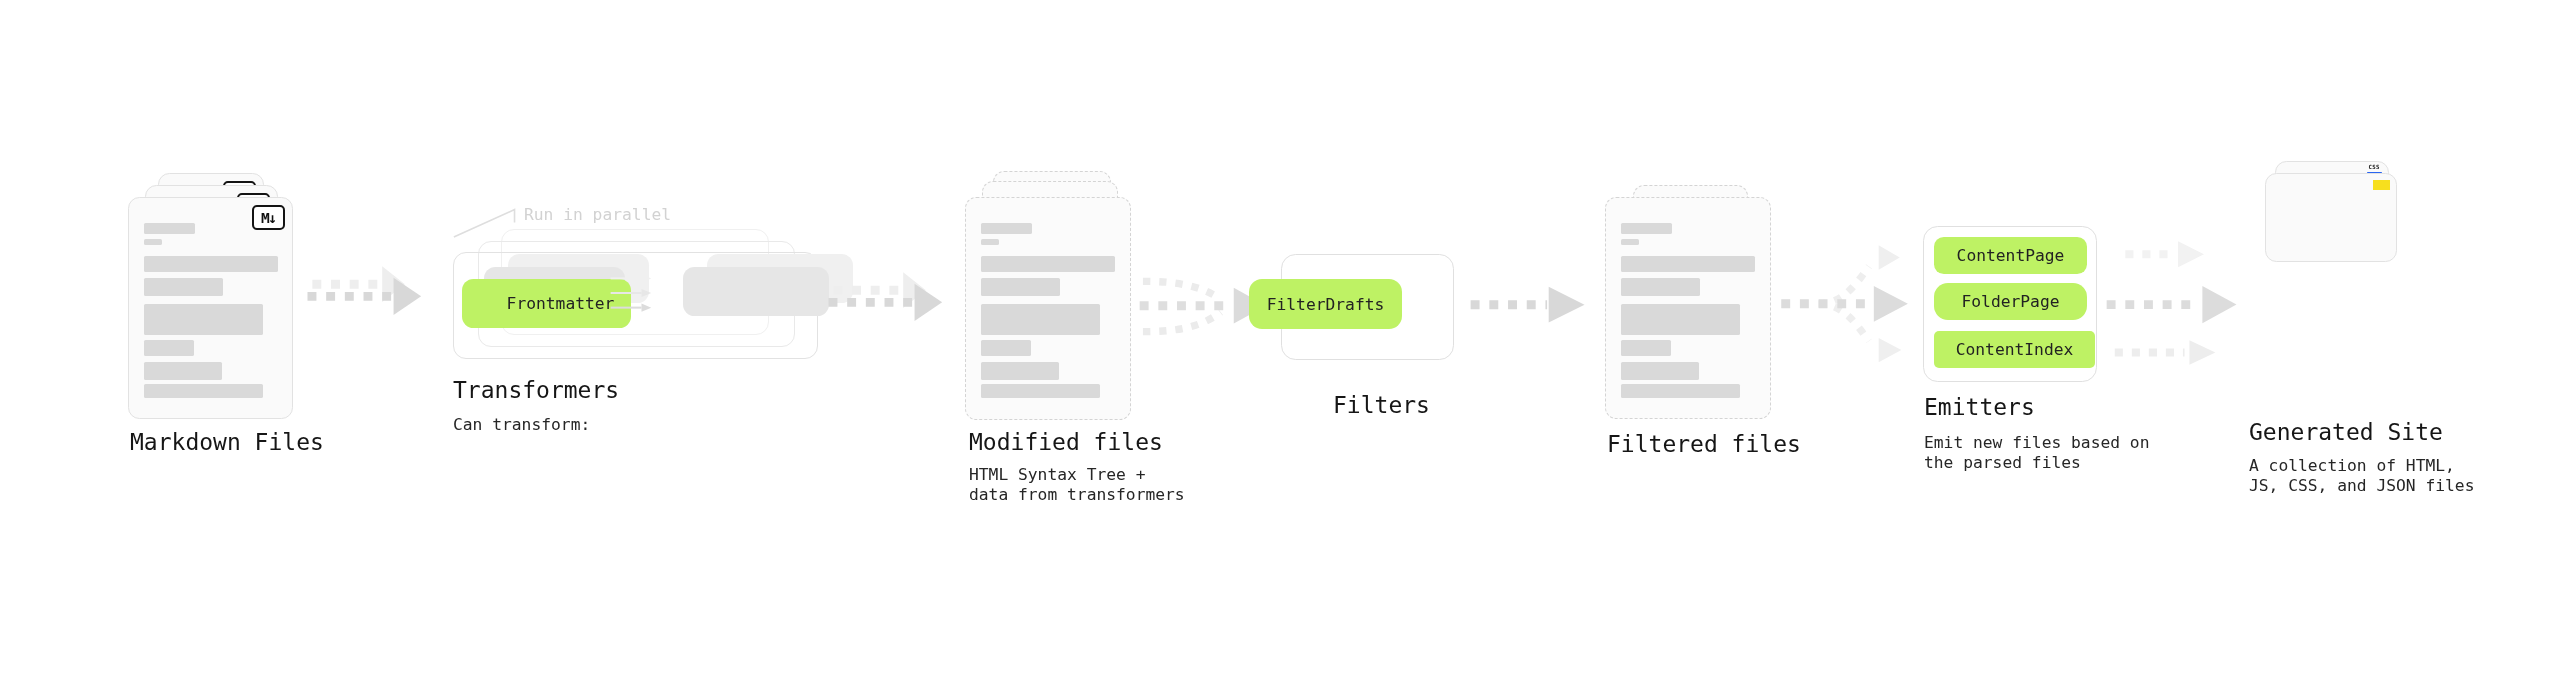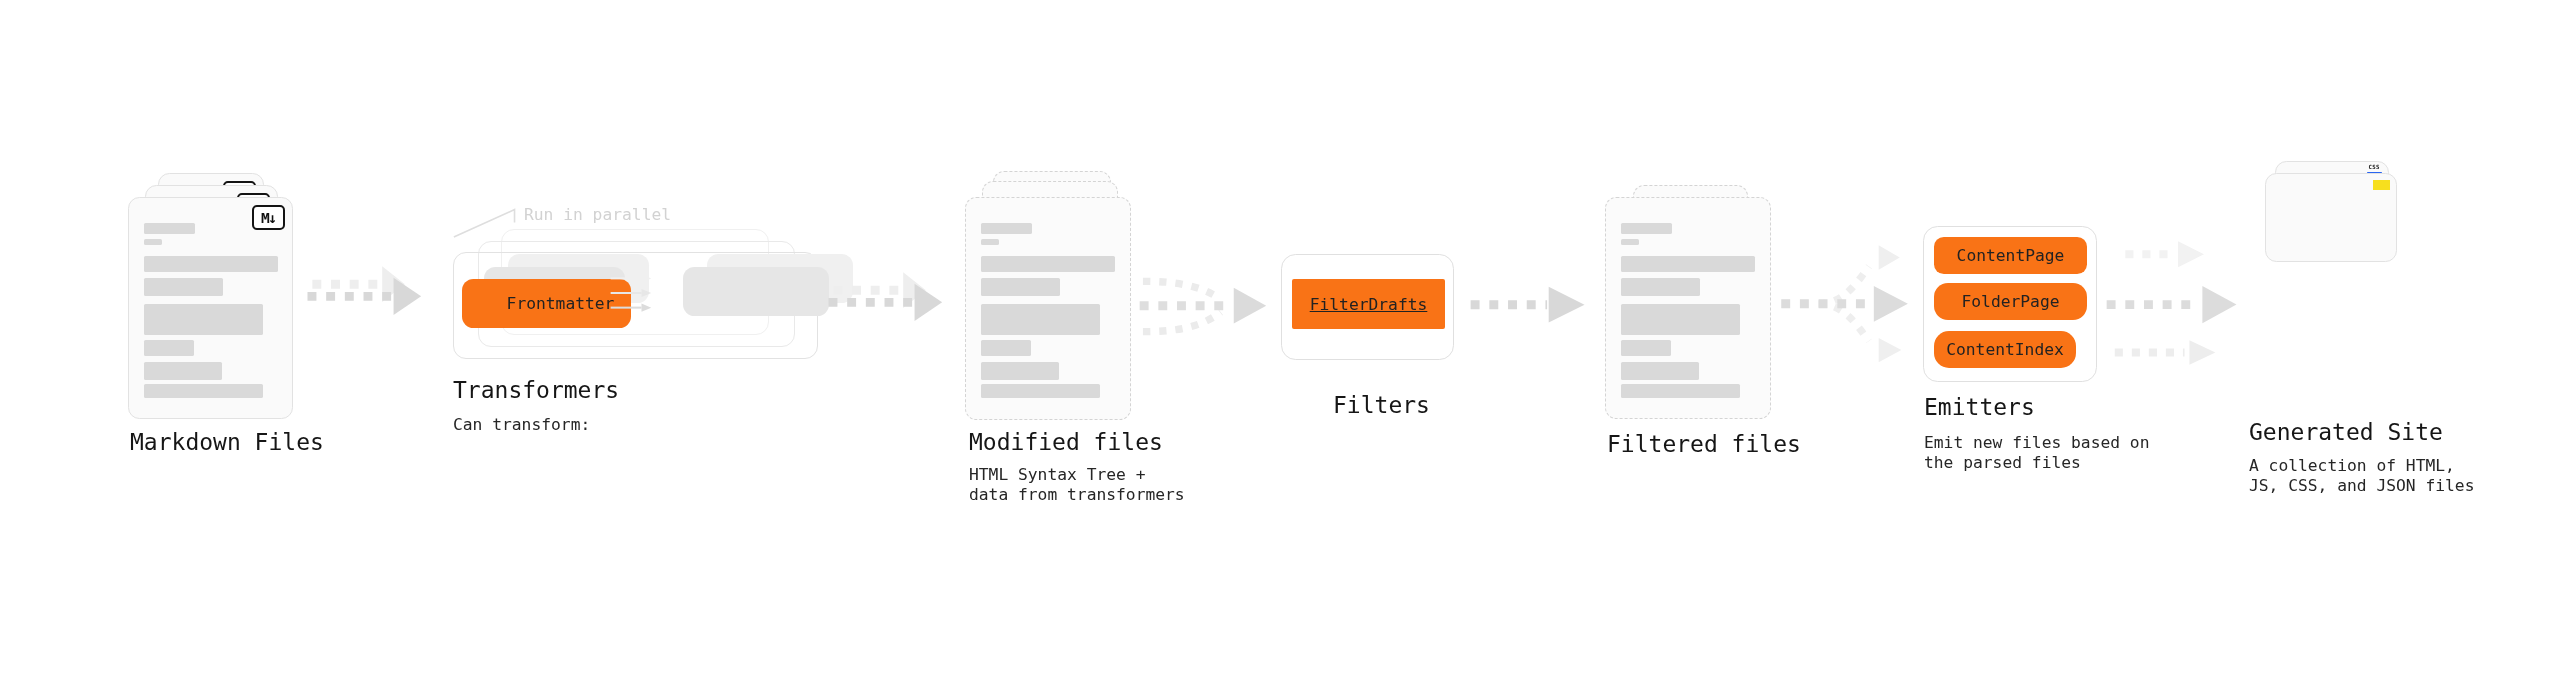--- a/index.html
+++ b/index.html
@@ -4,21 +4,21 @@
 <style>
   html,body{margin:0;padding:0;background:#fff;}
   .canvas{
     position:relative;width:2576px;height:681px;background:#ffffff;overflow:hidden;
     font-family:"DejaVu Sans Mono","Liberation Mono",monospace;
   }
   .card{position:absolute;background:#fafafa;border:1.6px solid #e2e2e2;border-radius:11.4px;box-sizing:border-box;}
   .card.dashed{border-style:dashed;border-color:#d4d4d4;background:#fbfbfb;}
   .panel{position:absolute;background:#ffffff;border:1.6px solid #e0e0e0;border-radius:14.6px;box-sizing:border-box;}
   .ghost-card{position:absolute;background:transparent;border:1.6px solid #e9e9e9;border-radius:13px;box-sizing:border-box;}
-  .pill{position:absolute;background:#f97316;border-radius:11.4px;display:flex;align-items:center;justify-content:center;
+  .pill{position:absolute;background:#bef264;border-radius:11.4px;display:flex;align-items:center;justify-content:center;
         font-size:16.3px;color:#222222;white-space:nowrap;}
   .ghost-pill{position:absolute;border-radius:11.4px;}
   .title{position:absolute;font-size:23px;color:#161616;white-space:nowrap;}
   .caption{position:absolute;font-size:16.3px;line-height:20.3px;color:#262626;white-space:pre-line;}
   .bullets{position:absolute;}
   .bullets div{font-size:16.3px;line-height:21px;color:#262626;white-space:nowrap;}
   .annotation-text{position:absolute;font-size:16.3px;color:#d2d2d2;white-space:nowrap;}
   .md-badge{position:absolute;top:7.3px;right:7.3px;width:33px;height:25px;background:#ffffff;border:2.4px solid #141414;
             border-radius:4.9px;box-sizing:border-box;display:flex;align-items:center;justify-content:center;
             font-size:14.6px;font-weight:bold;letter-spacing:-1.6px;color:#111111;}
@@ -139,21 +139,21 @@
   <svg style="left:1138px;top:270px;" width="138" height="73" viewBox="0 0 170 90">
     <g fill="none">
       <path d="M6,14 C50,14 78,20 102,36" stroke="#ebebeb" stroke-width="9" stroke-dasharray="9 11"></path>
       <path d="M6,76 C50,76 78,70 102,52" stroke="#ebebeb" stroke-width="9" stroke-dasharray="9 11"></path>
       <line x1="2" y1="44" x2="112" y2="44" stroke="#dedede" stroke-width="11" stroke-dasharray="11 12"></line>
       <polygon points="118,22 158,44 118,66" fill="#dbdbdb"></polygon>
     </g>
   </svg>
 
   <div class="panel" style="left:1281px;top:254px;width:173px;height:106px;"></div>
-  <div class="pill" style="left:1292px;top:279px;width:153px;height:50px;border-radius:2px;text-decoration:underline;">FilterDrafts</div>
+  <div class="pill" style="left:1249px;top:279px;width:153px;height:50px;border-radius:13px;">FilterDrafts</div>
   <div class="title" style="left:1333px;top:376px;margin-top:16px;">Filters</div>
 
   <svg style="left:1469px;top:281px;" width="122" height="49" viewBox="0 0 150 60">
     <g fill="none">
       <line x1="2" y1="29" x2="96" y2="29" stroke="#d8d8d8" stroke-width="11" stroke-dasharray="11 12"></line>
       <polygon points="98,7 142,29 98,51" fill="#d8d8d8"></polygon>
     </g>
   </svg>
 
   <div class="card dashed" style="left:1633px;top:185px;width:115px;height:73px;"></div>
@@ -178,21 +178,21 @@
       <path d="M50,86 C80,86 96,110 112,132" stroke="#eeeeee" stroke-width="9" stroke-dasharray="9 11"></path>
       <polygon points="124,128 152,143 124,158" fill="#efefef"></polygon>
       <line x1="4" y1="86" x2="110" y2="86" stroke="#dcdcdc" stroke-width="11" stroke-dasharray="11 12"></line>
       <polygon points="118,64 160,86 118,108" fill="#dcdcdc"></polygon>
     </g>
   </svg>
 
   <div class="panel" style="left:1923px;top:226px;width:174px;height:156px;"></div>
   <div class="pill" style="left:1934px;top:237px;width:153px;height:37px;border-radius:9.8px;">ContentPage</div>
   <div class="pill" style="left:1934px;top:283px;width:153px;height:37px;border-radius:14px;">FolderPage</div>
-  <div class="pill" style="left:1934px;top:331px;width:142px;height:37px;border-radius:15px;">ContentIndex</div>
+  <div class="pill" style="left:1934px;top:331px;width:161px;height:37px;border-radius:5px;">ContentIndex</div>
   <div class="title" style="left:1924px;top:394px;">Emitters</div>
   <div class="caption" style="left:1924px;top:433px;">Emit new files based on
 the parsed files</div>
 
   <svg style="left:2105px;top:234px;" width="138" height="142" viewBox="0 0 170 175">
     <g fill="none">
       <line x1="25" y1="25" x2="85" y2="25" stroke="#f2f2f2" stroke-width="10" stroke-dasharray="10 11"></line>
       <polygon points="90,9 122,25 90,41" fill="#f2f2f2"></polygon>
       <line x1="2" y1="87" x2="113" y2="87" stroke="#dcdcdc" stroke-width="11" stroke-dasharray="11 12"></line>
       <polygon points="120,64 162,87 120,110" fill="#dcdcdc"></polygon>

